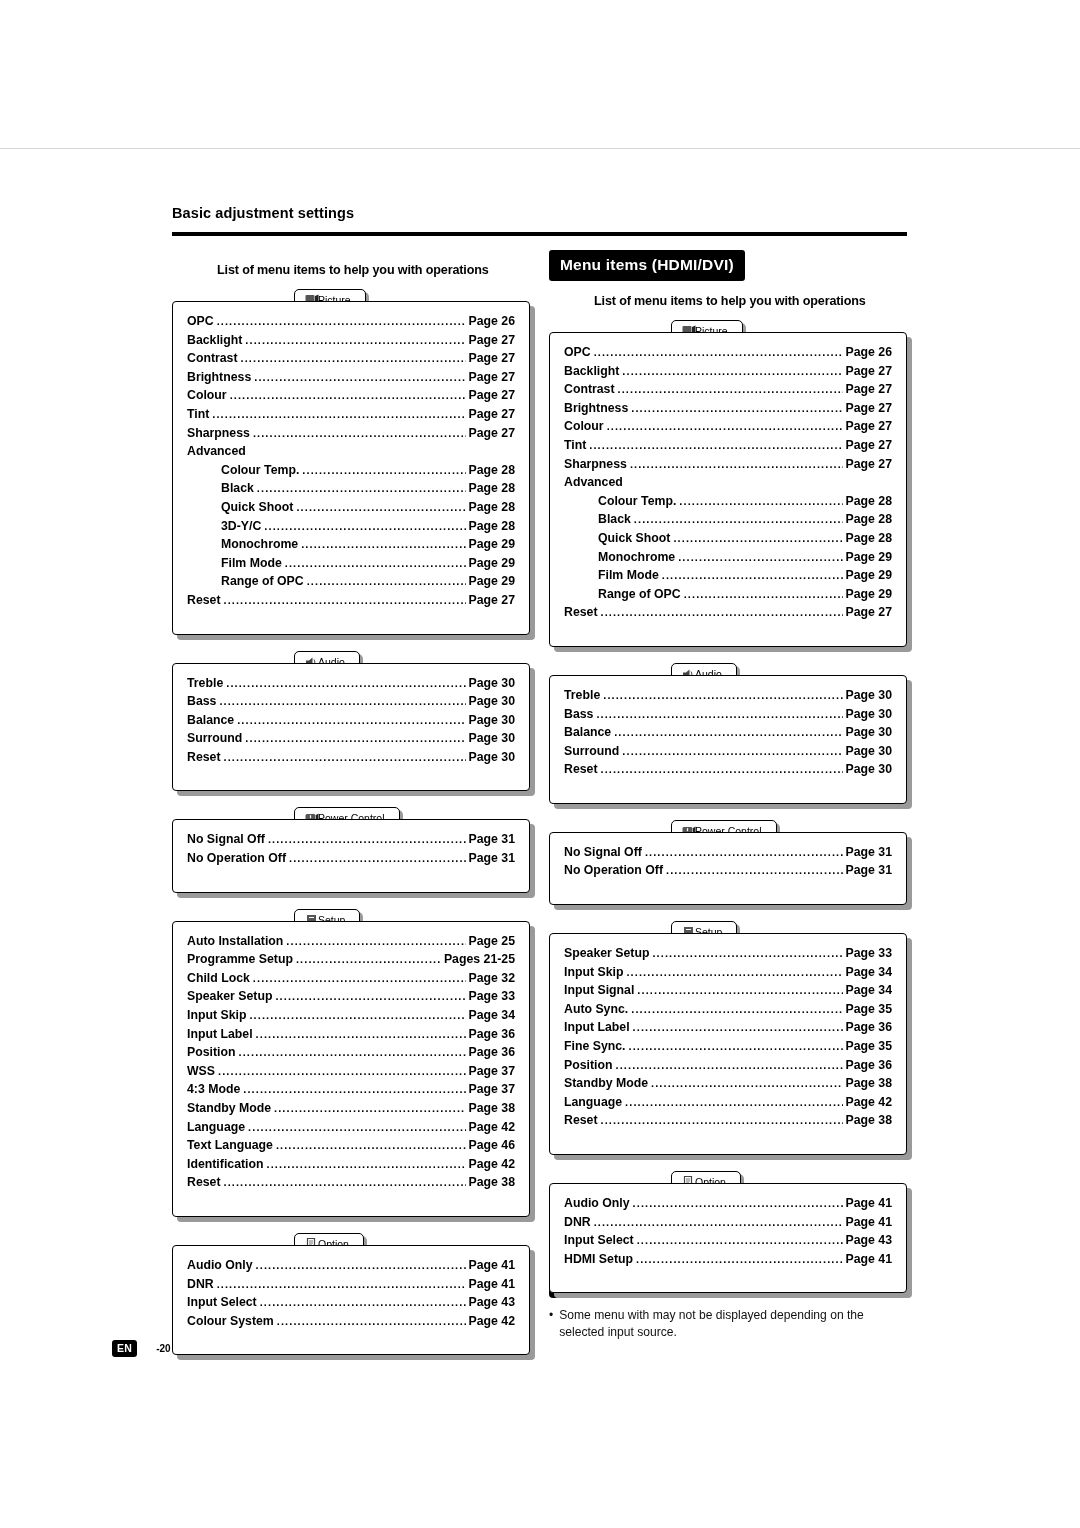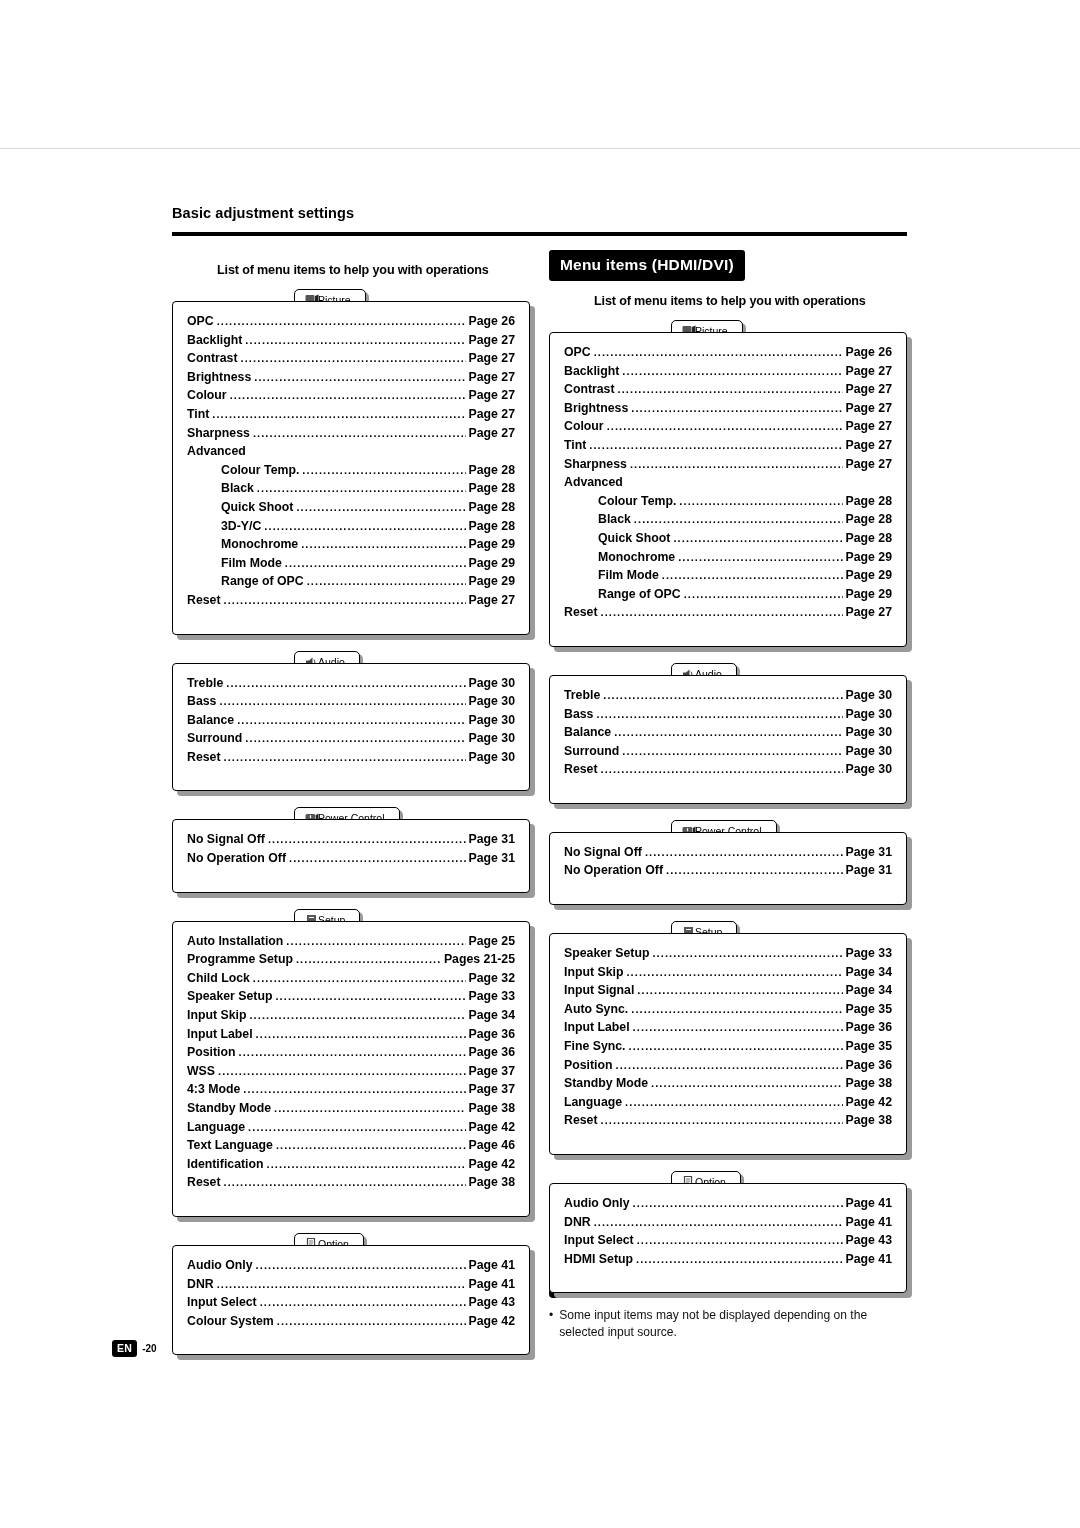--- a/index.html
+++ b/index.html
@@ -191,21 +191,21 @@
   }
   .note-bullet { flex: 0 0 auto; }
 
   
   .footer {
     position: absolute;
     left: 112px;
     top: 1340px;
     display: flex;
     align-items: center;
-    gap: 5px;
+    gap: 19px;
   }
   .en-badge {
     background: #000;
     color: #fff;
     font-size: 10.5px;
     font-weight: bold;
     border-radius: 3px;
     padding: 2px 5px 3px 5px;
     letter-spacing: 0.3px;
   }
@@ -714,21 +714,21 @@
     <div class="note-badge">
       <span>
         <svg width="12" height="12" viewBox="0 0 12 12">
             <path d="M1 10.5 L3 10 L10.5 2.5 L9.5 1.5 L2 9 Z" fill="#fff"></path>
           </svg>
       </span>
       <span>NOTE</span>
     </div>
     <div class="note-text">
       <span class="note-bullet">•</span>
-      <span>Some input items may not be displayed depending on the selected input source.</span>
+      <span>Some menu with may not be displayed depending on the selected input source.</span>
     </div>
   </div>
 
   <div class="footer">
     <span class="en-badge">EN</span>
     <span class="pg-num">-20</span>
   </div>
 
 </div>
 

